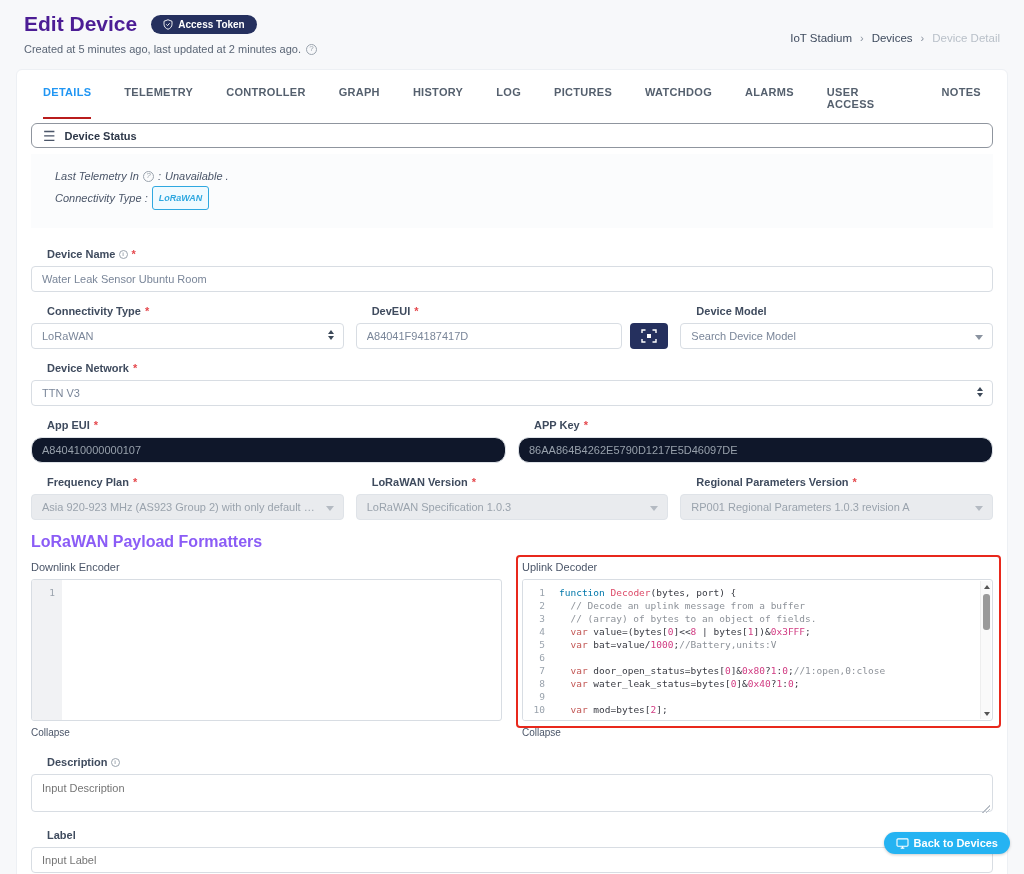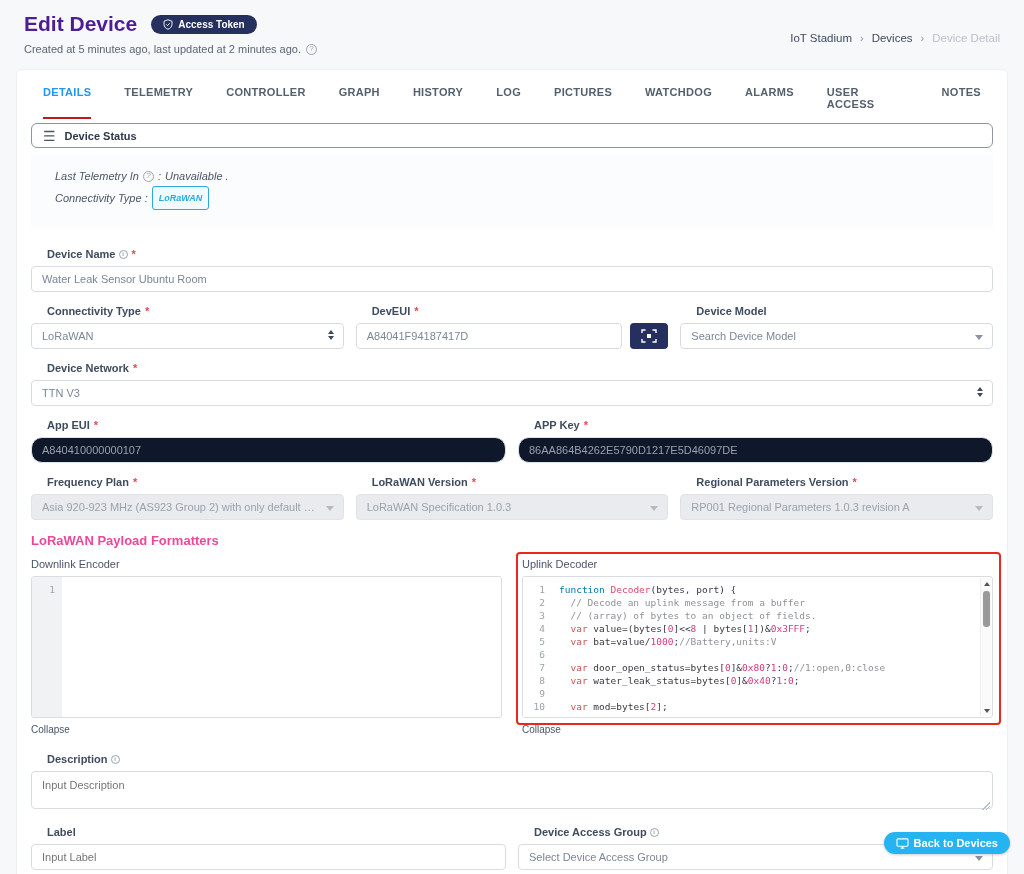--- a/index.html
+++ b/index.html
@@ -61,21 +61,21 @@
   .spinner .up { border-bottom:4px solid #3c4858; }
   .spinner .dn { border-top:4px solid #3c4858; }
   .row { display:flex; gap:12px; margin-bottom:13px; }
   .col { flex:1; min-width:0; }
   .mb { margin-bottom:13px; }
   .dev-eui-wrap { display:flex; gap:8px; }
   .scan-btn { width:38px; height:26px; background:#25305e; border:none; border-radius:4px; cursor:pointer;
     display:flex; align-items:center; justify-content:center; flex:0 0 auto; }
 
   
-  .payload-title { font-size:13px; font-weight:700; color:#ec4899; margin:2px 0 10px 0; }
+  .payload-title { font-size:16px; font-weight:700; color:#8b5cf6; margin:2px 0 10px 0; }
   .editors { display:flex; gap:20px; }
   .editor-col { flex:1; min-width:0; position:relative; }
   .editor-label { font-size:11px; color:#4a5568; margin-bottom:6px; }
   .code-editor { border:1px solid #d8dde3; border-radius:3px; background:#fff; height:142px; display:flex;
     overflow:hidden; position:relative; }
   .gutter { background:#f1f2f4; width:30px; flex:0 0 auto; padding-top:6px; }
   .gutter-white { background:#fff; border-right:1px solid transparent; }
   .gutter .ln { font-family:"DejaVu Sans Mono", monospace; font-size:9.5px; color:#9aa3ad; text-align:right;
     padding-right:7px; line-height:13px; }
   .code-area { flex:1; padding:6px 4px 0 6px; overflow:hidden; }
@@ -355,30 +355,20 @@
       </div>
     </div>
 
     <div class="row">
       <div class="col">
         <div class="f-label">
           <span>Label</span>
         </div>
         <input class="t-input" type="text" placeholder="Input Label" style="">
       </div>
-      <div class="col">
-        <div class="f-label">
-          <span>Device Access Group</span>
-            <span class="info-sup">i</span>
-        </div>
-        <div class="sel">
-          <span class="sel-text">Select Device Access Group</span>
-          <span class="chev"></span>
-        </div>
-      </div>
     </div>
 
   </div>
 </main>
 
 <button class="back-btn">
   <svg width="13" height="11" viewBox="0 0 14 12">
     <rect x="1" y="1" width="12" height="8" rx="1" fill="none" stroke="#fff" stroke-width="1.2"></rect>
     <path d="M5 11h4M7 9v2" stroke="#fff" stroke-width="1.2"></path>
   </svg>

